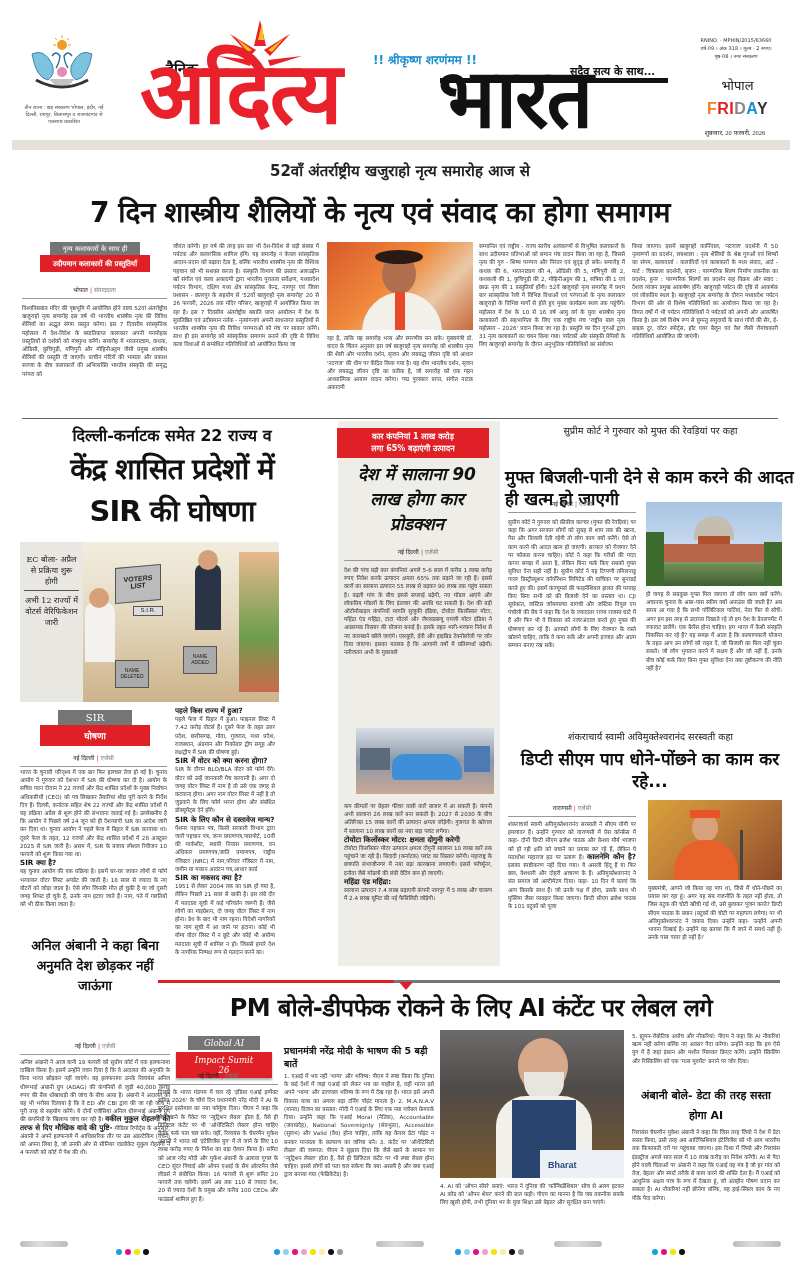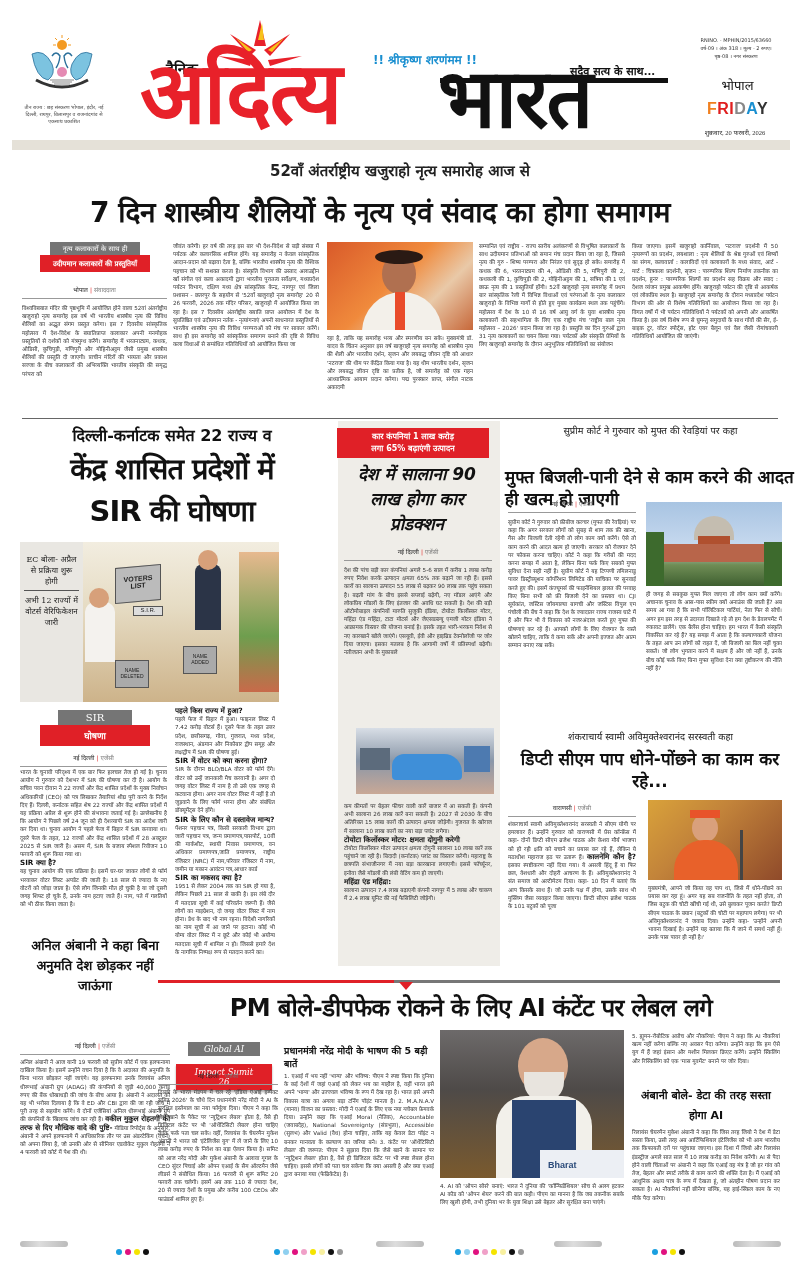--- a/index.html
+++ b/index.html
@@ -204,21 +204,21 @@
   <span>अनिल अंबानी ने आज यानी 19 फरवरी को सुप्रीम कोर्ट में एक हलफनामा दाखिल किया है। इसमें उन्होंने वचन दिया है कि वे अदालत की अनुमति के बिना भारत छोड़कर नहीं जाएंगे। यह हलफनामा उनके रिलायंस अनिल धीरूभाई अंबानी ग्रुप (ADAG) की कंपनियों से जुड़ी 40,000 करोड़ रुपए की बैंक धोखाधड़ी की जांच के बीच आया है। अंबानी ने अदालत को यह भी भरोसा दिलाया है कि वे ED और CBI द्वारा की जा रही जांच में पूरी तरह से सहयोग करेंगे। ये दोनों एजेंसियां अनिल धीरूभाई अंबानी ग्रुप की कंपनियों के खिलाफ जांच कर रही हैं।</span>
   <span class="sub" style="display:inline;">वकील मुकुल रोहतगी की तरफ से दिए मौखिक वादे की पुष्टि-</span>
   <span>मीडिया रिपोर्ट्स के अनुसार, अंबानी ने अपने हलफनामे में आधिकारिक तौर पर उस अंडरटेकिंग (वचन) को अपना लिया है, जो उनकी ओर से सीनियर एडवोकेट मुकुल रोहतगी ने 4 फरवरी को कोर्ट में पेश की थी।</span>
 </div>
 
 <div class="abs" style="left:158px;top:980px;width:622px;height:3px;background:linear-gradient(90deg,#e02027 0%,#e02027 38%,#777 38%,#777 100%);"></div>
 <div class="abs" style="left:399px;top:982px;width:0;height:0;border-left:7px solid transparent;border-right:7px solid transparent;border-top:8px solid #e02027;"></div>
 <div class="abs" style="left:156px;top:990px;width:630px;text-align:center;font-family:'DejaVu Sans',sans-serif;font-weight:bold;font-size:24px;color:#111;letter-spacing:-0.6px;">PM बोले-डीपफेक रोकने के लिए AI कंटेंट पर लेबल लगे</div>
 
 <div class="abs" style="left:176px;top:1034px;width:96px;">
-  <div style="background:#757575;color:#fff;font-family:'DejaVu Serif',serif;font-style:italic;font-size:8.5px;text-align:center;padding:2px 0;margin:8px 12px;">Global AI</div>
+  <div style="background:#757575;color:#fff;font-family:'DejaVu Serif',serif;font-style:italic;font-size:8.5px;text-align:center;padding:2px 0;margin:2px 12px;">Global AI</div>
   <div style="background:#e02027;color:#fff;font-family:'DejaVu Serif',serif;font-style:italic;font-size:8.5px;text-align:center;padding:3px 15px;box-shadow:0 2px 2px #aaa;">Impact Sumit 26</div>
 </div>
 <div class="abs dateline" style="left:158px;top:1072px;width:120px;">
   <span>नई दिल्ली</span><span class="sep">|</span><span class="ag">एजेंसी</span>
 </div>
 <div class="abs body-text" style="left:158px;top:1088px;width:120px;height:140px;">दिल्ली के भारत मंडपम में चल रहे 'इंडिया एआई इम्पैक्ट समिट 2026' के चौथे दिन प्रधानमंत्री नरेंद्र मोदी ने AI के सुरक्षित इस्तेमाल का नया फॉर्मूला दिया। पीएम ने कहा कि जैसे खाने के पैकेट पर 'न्यूट्रिशन लेबल' होता है, वैसे ही डिजिटल कंटेंट पर भी 'ऑथेंटिसिटी लेबल' होना चाहिए ताकि फर्क पता चल सके। वहीं, रिलायंस के चेयरमैन मुकेश अंबानी ने भारत को 'इंटेलिजेंस युग' में ले जाने के लिए 10 लाख करोड़ रुपए के निवेश का बड़ा ऐलान किया है। समिट को आज नरेंद्र मोदी और मुकेश अंबानी के अलावा गूगल के CEO सुंदर पिचाई और ओपन एआई के सैम ऑल्टमैन जैसे लीडर्स ने संबोधित किया। 16 फरवरी से शुरू समिट 20 फरवरी तक चलेगी। इसमें अब तक 110 से ज्यादा देश, 20 से ज्यादा देशों के प्रमुख और करीब 100 CEOs और फाउंडर्स शामिल हुए हैं।</div>
 
 <div class="abs" style="left:284px;top:1044px;width:150px;font-family:'DejaVu Sans',sans-serif;font-weight:bold;font-size:9.5px;line-height:13px;color:#111;">प्रधानमंत्री नरेंद्र मोदी के भाषण की 5 बड़ी बातें</div>
 <div class="abs body-text" style="left:284px;top:1072px;width:150px;height:156px;">1. एआई में भय नहीं 'भाग्य' और भविष्य: पीएम ने स्पष्ट किया कि दुनिया के कई देशों में जहां एआई को लेकर भय का माहौल है, वहीं भारत इसे अपने 'भाग्य' और उज्ज्वल भविष्य के रूप में देख रहा है। भारत इसे अपनी विकास यात्रा का अगला बड़ा टर्निंग पॉइंट मानता है। 2. M.A.N.A.V (मानव) विजन का प्रस्ताव: मोदी ने एआई के लिए एक नया ग्लोबल फ्रेमवर्क दिया। उन्होंने कहा कि एआई Moral (नैतिक), Accountable (जवाबदेह), National Sovereignty (संप्रभुता), Accessible (सुलभ) और Valid (वैध) होना चाहिए, ताकि यह केवल डेटा पॉइंट न बनकर मानवता के कल्याण का जरिया बने। 3. कंटेंट पर 'ऑथेंटिसिटी लेबल' की जरूरत: पीएम ने सुझाव दिया कि जैसे खाने के सामान पर 'न्यूट्रिशन लेबल' होता है, वैसे ही डिजिटल कंटेंट पर भी स्पष्ट लेबल होना चाहिए। इससे लोगों को पता चल सकेगा कि क्या असली है और क्या एआई द्वारा बनाया गया (फेब्रिकेटेड) है।</div>
 

